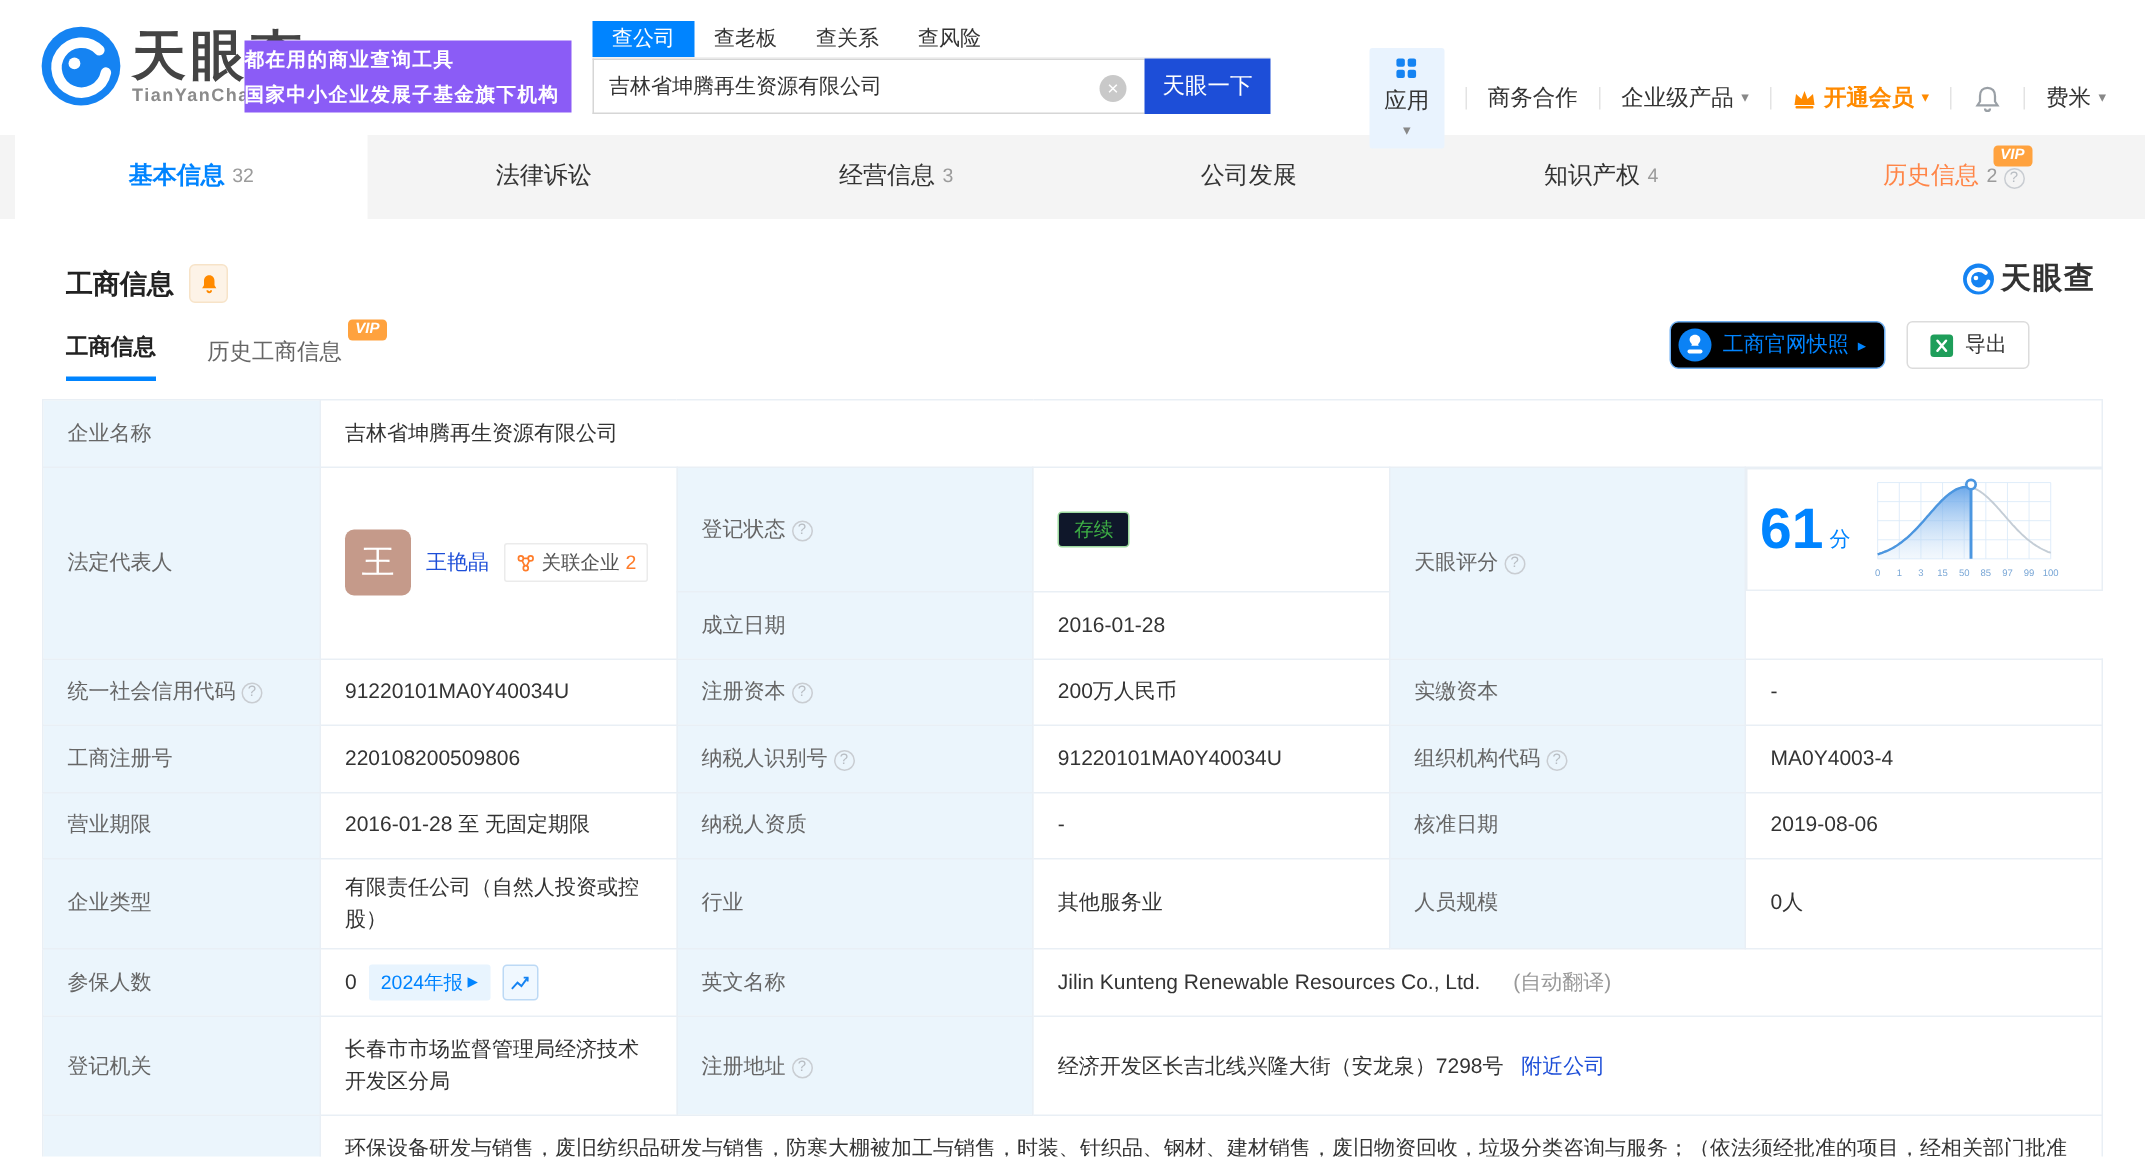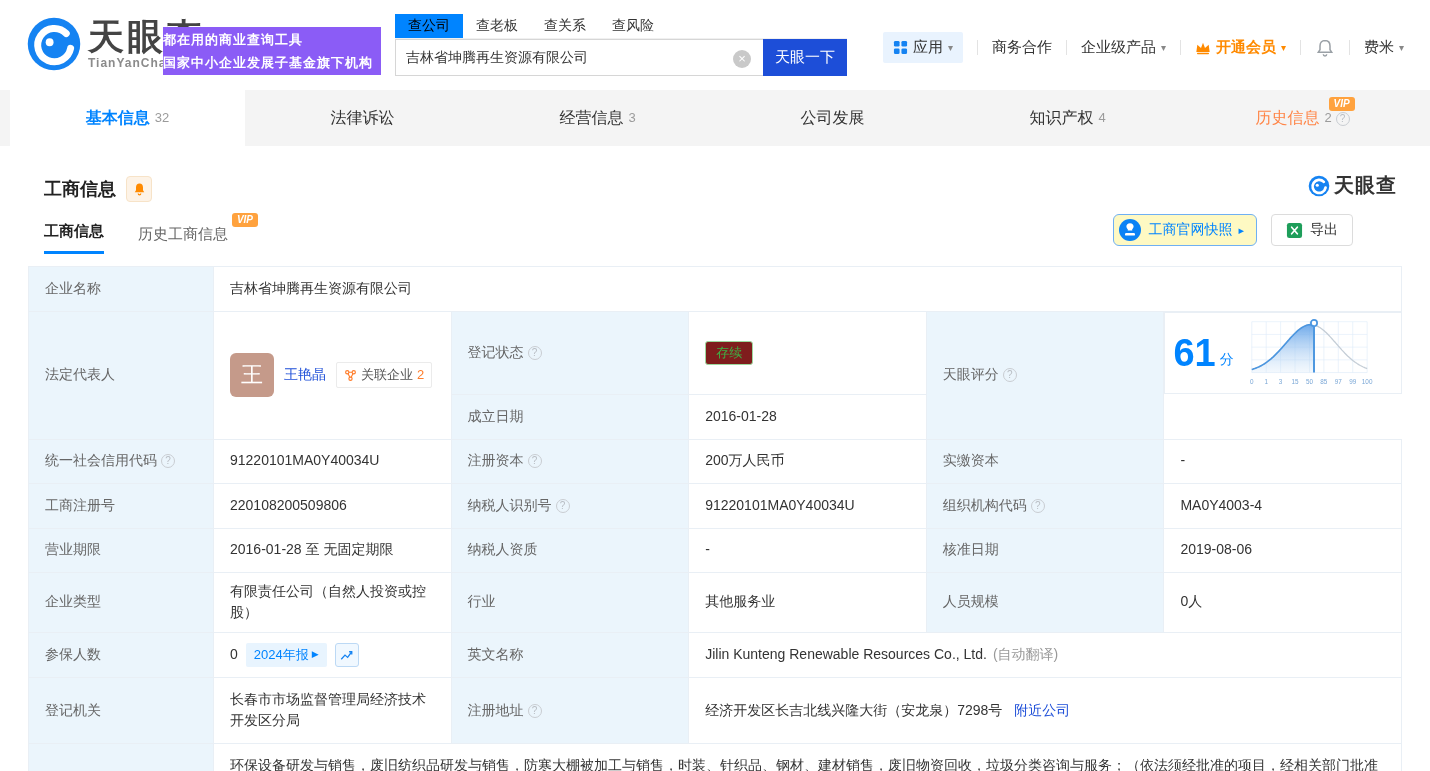--- a/index.html
+++ b/index.html
@@ -11,30 +11,30 @@
   .logo { position:absolute; left:26px; top:16px; display:flex; align-items:center; }
   .logo-swirl { width:56px; height:56px; }
   .logo-txt { margin-left:6px; }
   .logo-name { font-size:36px; font-weight:bold; color:#444; letter-spacing:3px; line-height:38px;}
   .logo-domain { font-size:12px; font-weight:bold; color:#8b8b8b; letter-spacing:1px; }
   .promo { position:absolute; left:163px; top:27px; width:218px; height:48px; background:#8b5cf6;
     color:#fff; font-size:13px; font-weight:bold; text-align:left; line-height:23px; letter-spacing:1px; padding-top:1px;}
   .search-wrap { position:absolute; left:395px; top:14px; width:452px; }
   .search-tabs { display:flex; border-bottom:1px solid #f0f0f0; }
   .s-tab { padding:3px 13px; font-size:14px; color:#333; cursor:pointer; }
-  .s-tab.active { background:#0084ff; color:#000000; }
+  .s-tab.active { background:#0084ff; color:#ffffff; }
   .search-row { display:flex; margin-top:0; }
   .search-input { width:368px; height:37px; border:1px solid #d6d6d6; border-right:none; padding:0 34px 0 10px; font-size:14px; color:#333; outline:none; font-family:inherit;}
   .clear-btn { position:absolute; left:338px; top:36px; width:18px; height:18px; border-radius:50%;
     background:#c9c9c9; color:#fff; font-size:13px; line-height:17px; text-align:center; cursor:pointer;}
   .search-btn { width:84px; height:37px; background:#1d4ed8; color:#fff; font-size:15px; border:none; cursor:pointer; font-family:inherit;}
   .hmenu { position:absolute; right:26px; top:32px; display:flex; align-items:center; gap:14px; white-space:nowrap;}
   .hmenu .sep { width:1px; height:15px; background:#e3e3e3; }
   .menu-item { font-size:15px; color:#333; cursor:pointer; display:flex; align-items:center; gap:5px;}
-  .apps-btn { background:#e9f3fe; padding:6px 10px; border-radius:2px; }
+  .apps-btn { background:#e9f3fe; padding:6px 10px; border-radius:2px;flex-direction:column; }
   .caret { font-size:10px; color:#888; }
   .vip-link { color:#ff8a00; font-weight:bold; }
   .vip-link .caret { color:#ff8a00; }
 
   
   .navbar { height:56px; background:#f4f4f4; display:flex; padding:0 10px; }
   .tab { flex:1; text-align:center; line-height:56px; font-size:16px; color:#333; cursor:pointer; position:relative;}
   .tab.active { background:#fff; color:#0084ff; font-weight:bold; }
   .t-count { font-size:13px; color:#9b9b9b; margin-left:5px; font-weight:normal; position:relative; top:-1px;}
   .tab.vip-tab { color:#ff8547; }
@@ -51,44 +51,44 @@
   .bell-box { width:26px; height:26px; background:#fdf3e7; border:1px solid #f7e3c8; border-radius:4px;
     display:flex; align-items:center; justify-content:center; cursor:pointer;}
   .watermark { position:absolute; right:33px; top:26px; display:flex; align-items:center; gap:4px; }
   .wm-name { font-size:20px; font-weight:bold; color:#333; letter-spacing:1px;}
   .subtab-row { display:flex; align-items:flex-end; margin-top:18px; position:relative; height:34px;}
   .subtab { font-size:15px; color:#666; margin-right:34px; padding-bottom:10px; cursor:pointer; position:relative;}
   .subtab.active { color:#222; font-weight:bold; border-bottom:3px solid #0084ff; }
   .subtab .vip-tag { right:-30px; top:-12px; }
   .head-btns { position:absolute; right:33px; top:-6px; display:flex; gap:14px; }
   .snap-btn { display:flex; align-items:center; gap:6px; border:1px solid #6fb0f3; border-radius:6px;
-    color:#0084ff; font-size:14px; padding:3px 12px 3px 4px; background:#fef9c3; cursor:pointer;}
+    color:#0084ff; font-size:14px; padding:3px 12px 3px 4px; background:#000000; cursor:pointer;}
   .snap-arrow { font-size:11px; }
   .export-btn { display:flex; align-items:center; gap:7px; border:1px solid #dcdcdc; border-radius:4px;
     color:#333; font-size:14px; padding:3px 14px; background:#fff; cursor:pointer;}
 
   
   table.info { border-collapse:collapse; table-layout:fixed; width:1374px; margin:12px 28px 0; }
   td { border:1px solid #e9eff5; padding:8px 16px; vertical-align:middle; line-height:1.55; font-size:14px;
     color:#333; word-break:break-all; }
   td.lbl { background:#ebf5fc; color:#666; }
   .c1{width:185px}.c3{width:182px}.c4{width:299px}.c5{width:180px}.c6{width:238px}
   .rep-cell { display:flex; align-items:center; gap:10px; }
   .avatar { width:44px; height:44px; border-radius:6px; background:#c59a8a; color:#fff; font-size:22px;
     display:flex; align-items:center; justify-content:center; cursor:pointer;}
   .link { color:#1d4ed8; text-decoration:none; cursor:pointer; }
   .rel-badge { display:inline-flex; align-items:center; gap:4px; border:1px solid #ebebeb; border-radius:2px;
     padding:2px 7px; font-size:13px; color:#555; cursor:pointer; background:#fff;}
   .rel-count { color:#ff7d2b; }
-  .status-badge { display:inline-block; background:#7f1d1d; border:1px solid #9cd99e; color:#3eb045;
+  .status-badge { display:inline-block; background:#0f172a; border:1px solid #9cd99e; color:#3eb045;
     font-size:13px; padding:1px 10px; border-radius:3px; }
   .score-cell { display:flex; align-items:center; gap:8px; padding:4px 8px !important; }
   .score-num { font-size:38px; font-weight:bold; color:#0084ff; line-height:1; }
   .score-unit { font-size:14px; color:#0084ff; margin:14px 0 0 -4px; }
-  .gray-note { color:#999; margin-left:6px; }
+  .gray-note { color:#999; margin-left:22px; }
   .report-badge { display:inline-flex; align-items:center; gap:3px; background:#e8f4fe; color:#0084ff;
     font-size:13px; padding:2px 8px; border-radius:2px; margin:0 8px; cursor:pointer;}
   .trend-btn { display:inline-flex; align-items:center; justify-content:center; width:24px; height:24px;
     border:1px solid #bcd9f5; background:#f0f8ff; border-radius:3px; vertical-align:middle; cursor:pointer;}
   svg.chart { display:block; }
   svg.chart text { font-size:6.5px; fill:#7aa7d6; text-anchor:middle; }
   svg.chart line.g { stroke:#dcebf9; stroke-width:0.6; }
 </style>
 </head>
 <body>

